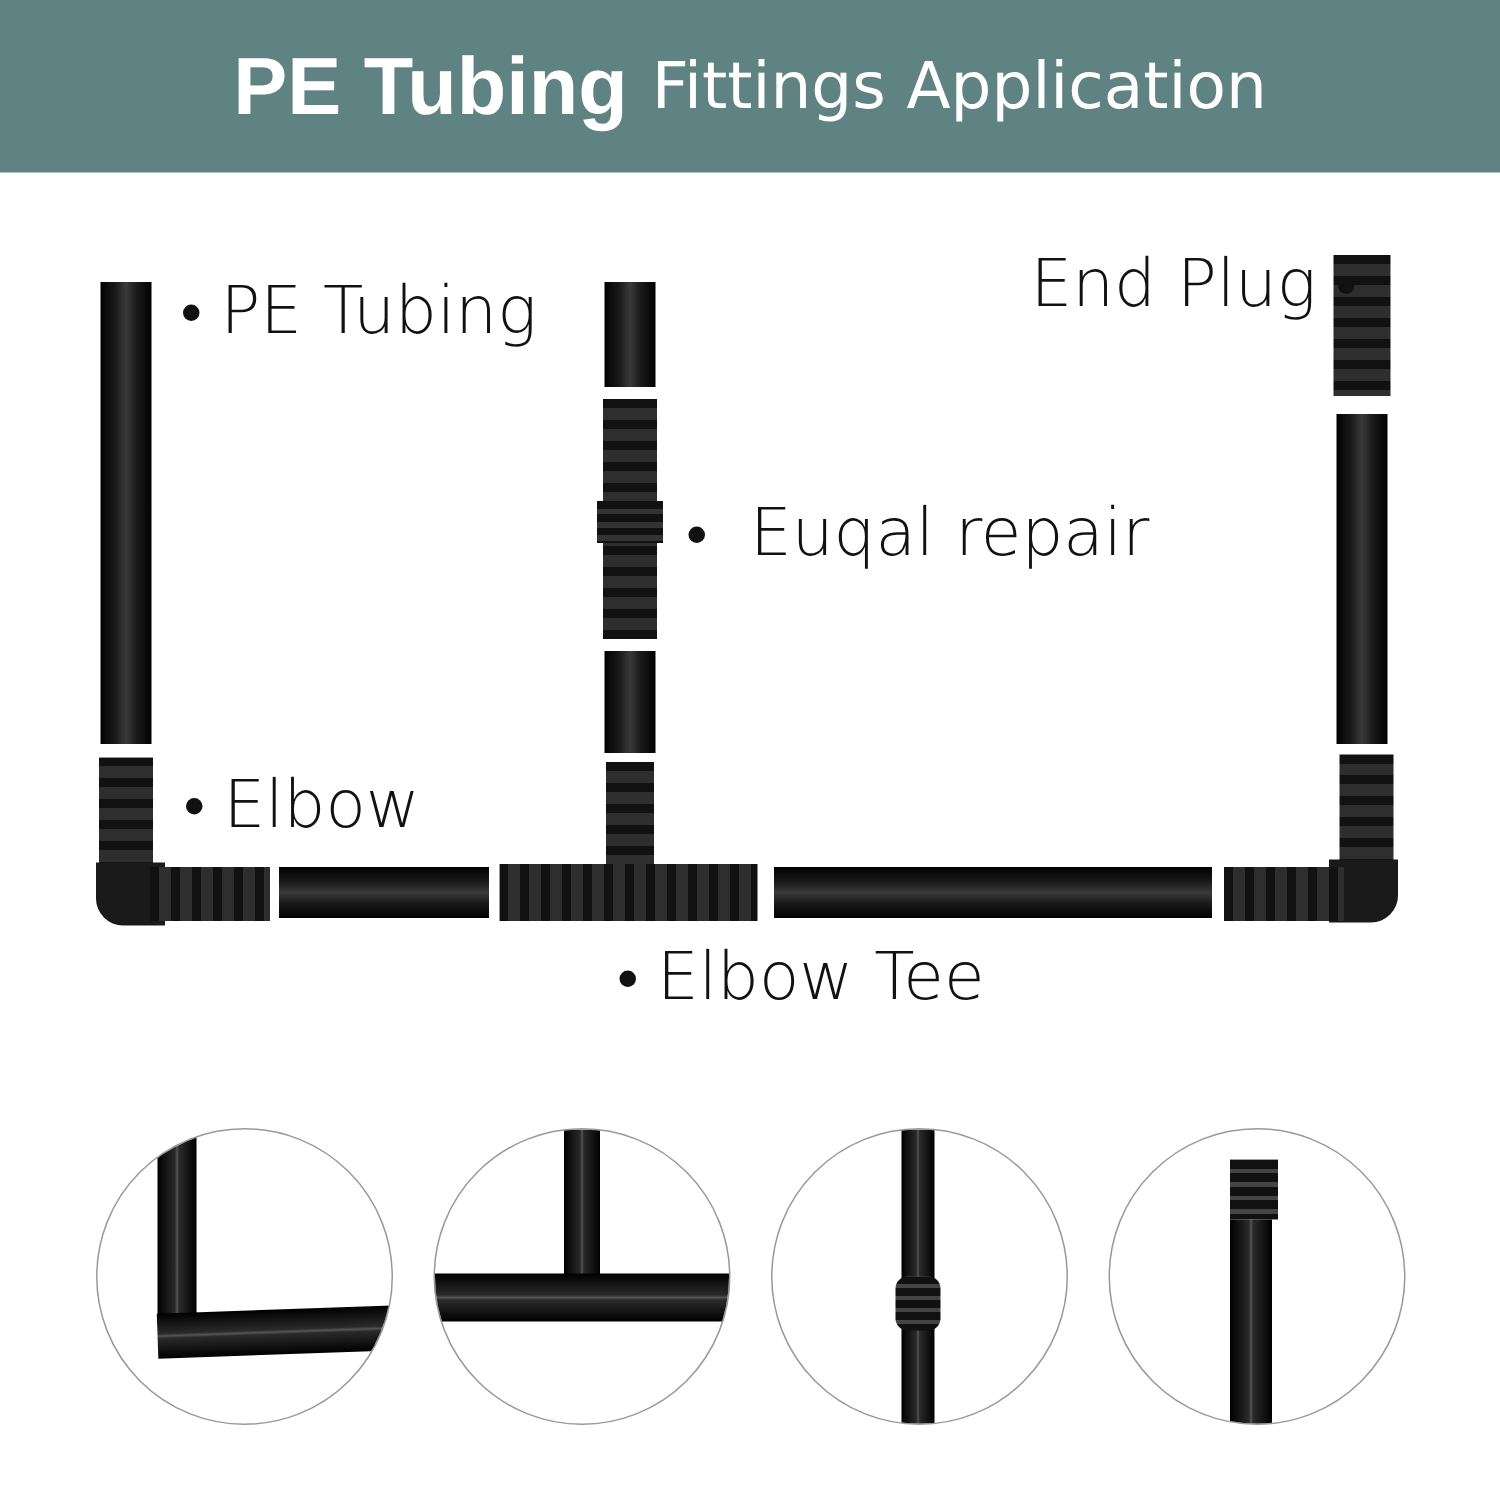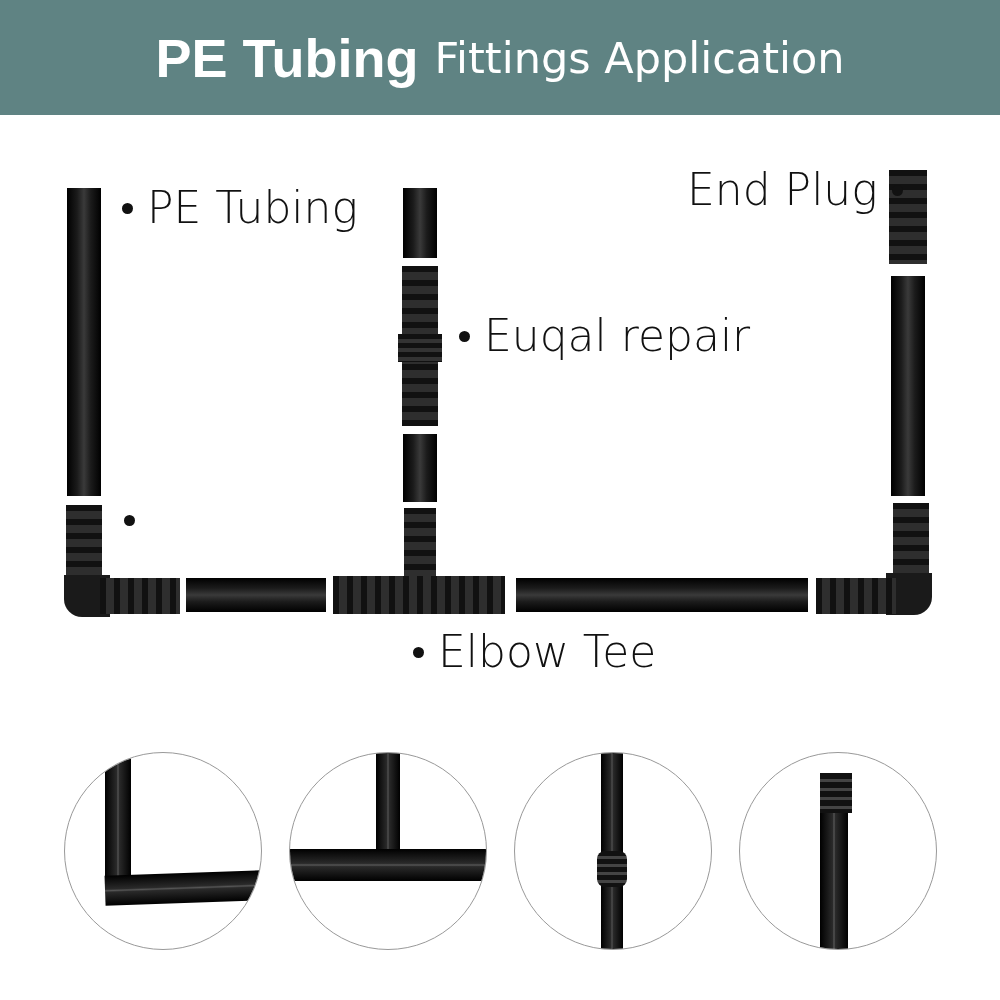--- a/index.html
+++ b/index.html
@@ -50,26 +50,27 @@
 <div class="fit hz" style="left:816px;top:578px;width:80px;height:36px;"></div>
 
 <div class="label" style="left:122px;top:186px;">
   <span class="dot"></span>
   <span>PE Tubing</span>
 </div>
 <div class="label" style="left:648px;top:168px;margin-left:39px;">
   <span>End Plug</span>
   <span class="dot after"></span>
 </div>
-<div class="label" style="left:459px;top:314px;">
+<div class="label" style="left:459px;top:334px;gap:16px;">
   <span class="dot"></span>
   <span>Euqal repair</span>
 </div>
 <div class="label" style="left:124px;top:515px;">
   <span class="dot"></span>
+  <span>Elbow</span>
 </div>
 <div class="label" style="left:413px;top:630px;">
   <span class="dot"></span>
   <span>Elbow Tee</span>
 </div>
 
 <div class="circle" style="left:64px;">
   <div class="p" style="left:40px;top:0;width:26px;height:130px;"></div>
   <div class="ph" style="left:40px;top:120px;width:160px;height:30px;transform:rotate(-2deg);"></div>
 </div>

